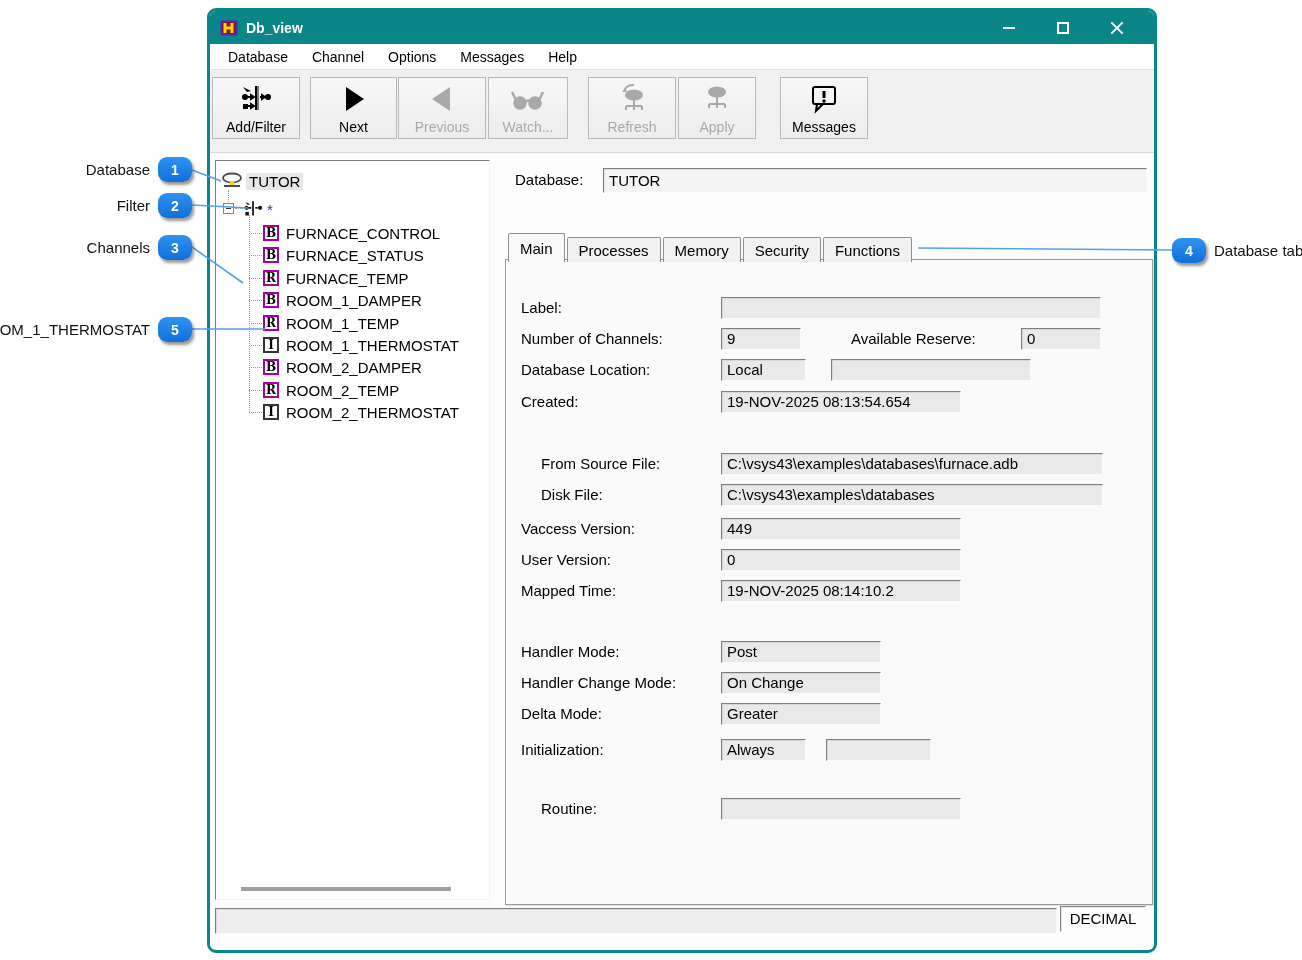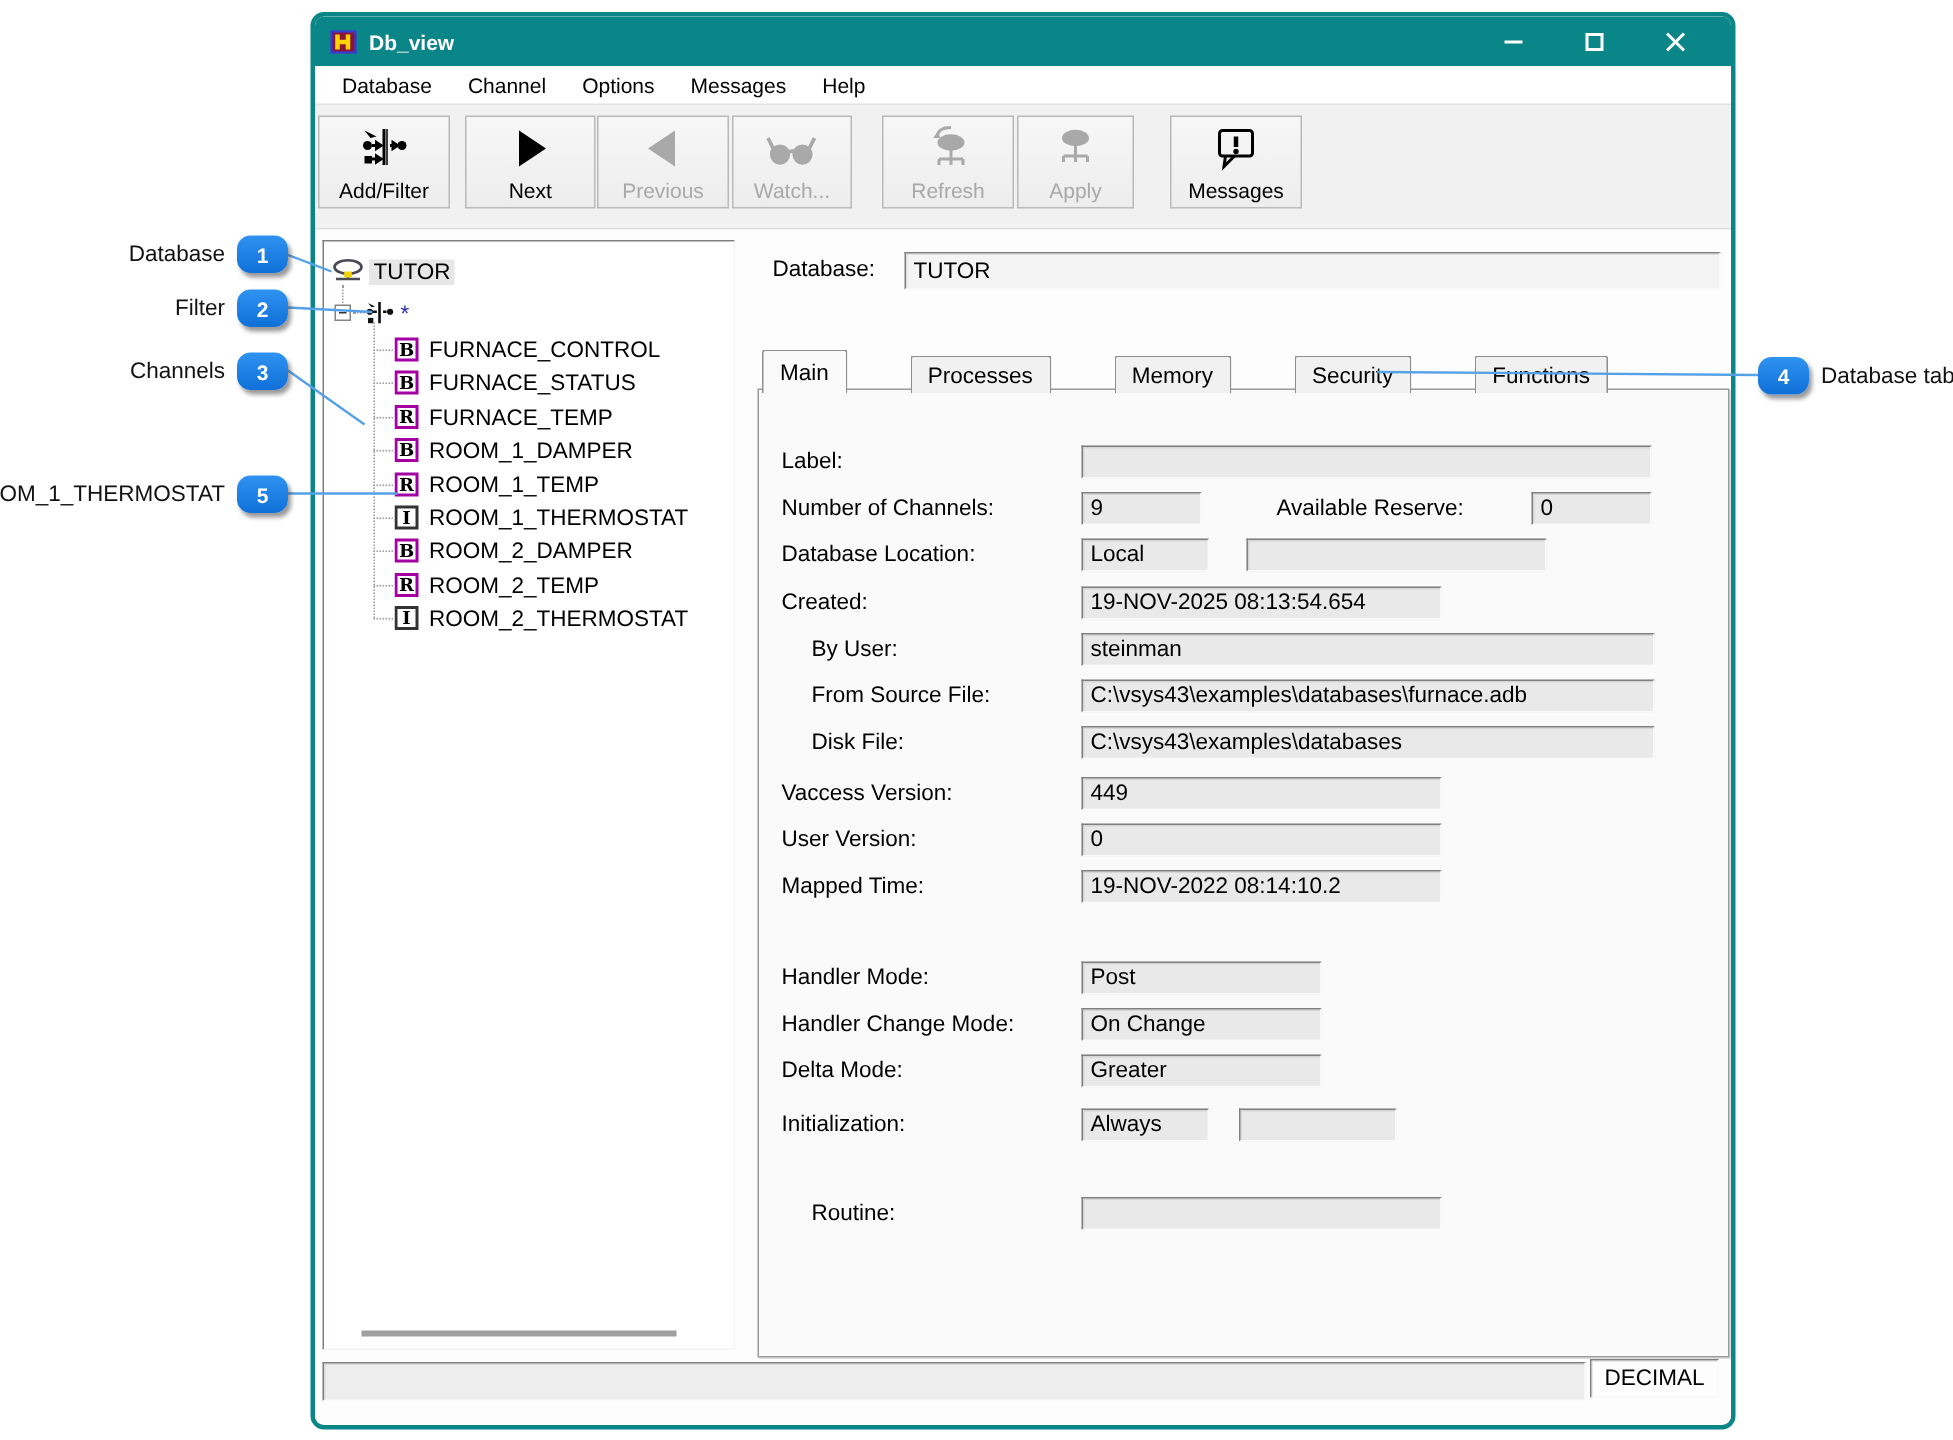--- a/index.html
+++ b/index.html
@@ -57,21 +57,21 @@
 
   
   .form-label { position:absolute; font-size:15px; color:#000; line-height:22px; white-space:nowrap; }
   .field { position:absolute; height:22px; background:#e9e9e9; font-size:15px; line-height:20px; color:#000;
            padding:0 5px; border:1px solid; border-color:#7f7f7f #fafafa #fafafa #7f7f7f;
            box-shadow:inset 1px 1px 0 rgba(0,0,0,.08); white-space:nowrap; overflow:hidden; }
   #db-field { left:393px; top:15px; width:544px; height:25px; background:#f4f4f4; line-height:23px; }
   #db-label { left:305px; top:16px; }
 
   
-  #tab-row { position:absolute; left:298px; top:80px; display:flex; align-items:flex-end; z-index:3;gap:40px; }
+  #tab-row { position:absolute; left:298px; top:80px; display:flex; align-items:flex-end; z-index:3; }
   .tab { font-size:15px; color:#000; border:1px solid #8f8f8f; border-bottom:none; background:#f1f1f1;
          padding:4px 11px 3px; border-radius:2px 2px 0 0; margin-right:2px; position:relative; }
   .tab.active { background:#fafafa; padding-top:6px; padding-bottom:5px; z-index:4; }
   #tab-panel { position:absolute; left:295px; top:106px; width:648px; height:646px; background:#fafafa;
                border:1px solid #9a9a9a; box-shadow:1px 1px 0 #e0e0e0; z-index:2; }
 
   .form-row { position:absolute; left:0; top:0; width:100%; height:22px; }
   .form-row .field { left:215px; }
   .form-row .row-label { left:15px;text-align:right; }
   .form-row.indented .row-label { left:35px; }
@@ -322,43 +322,39 @@
           </div>
           <div class="form-row" id="row-dbloc">
             <span class="form-label row-label">Database Location:</span>
             <div class="field f0">Local</div>
             <div class="field f1"></div>
           </div>
           <div class="form-row" id="row-created">
             <span class="form-label row-label">Created:</span>
             <div class="field f0">19-NOV-2025 08:13:54.654</div>
           </div>
-          <div class="form-row indented" id="row-byuser">
-            <span class="form-label row-label">By User:</span>
-            <div class="field f0">steinman</div>
-          </div>
           <div class="form-row indented" id="row-fromsource">
             <span class="form-label row-label">From Source File:</span>
             <div class="field f0">C:\vsys43\examples\databases\furnace.adb</div>
           </div>
           <div class="form-row indented" id="row-diskfile">
             <span class="form-label row-label">Disk File:</span>
             <div class="field f0">C:\vsys43\examples\databases</div>
           </div>
           <div class="form-row" id="row-vaccess">
             <span class="form-label row-label">Vaccess Version:</span>
             <div class="field f0">449</div>
           </div>
           <div class="form-row" id="row-userver">
             <span class="form-label row-label">User Version:</span>
             <div class="field f0">0</div>
           </div>
           <div class="form-row" id="row-mapped">
             <span class="form-label row-label">Mapped Time:</span>
-            <div class="field f0">19-NOV-2022 08:14:10.2</div>
+            <div class="field f0">19-NOV-2025 08:14:10.2</div>
           </div>
           <div class="form-row" id="row-handler">
             <span class="form-label row-label">Handler Mode:</span>
             <div class="field f0">Post</div>
           </div>
           <div class="form-row" id="row-hchange">
             <span class="form-label row-label">Handler Change Mode:</span>
             <div class="field f0">On Change</div>
           </div>
           <div class="form-row" id="row-delta">

